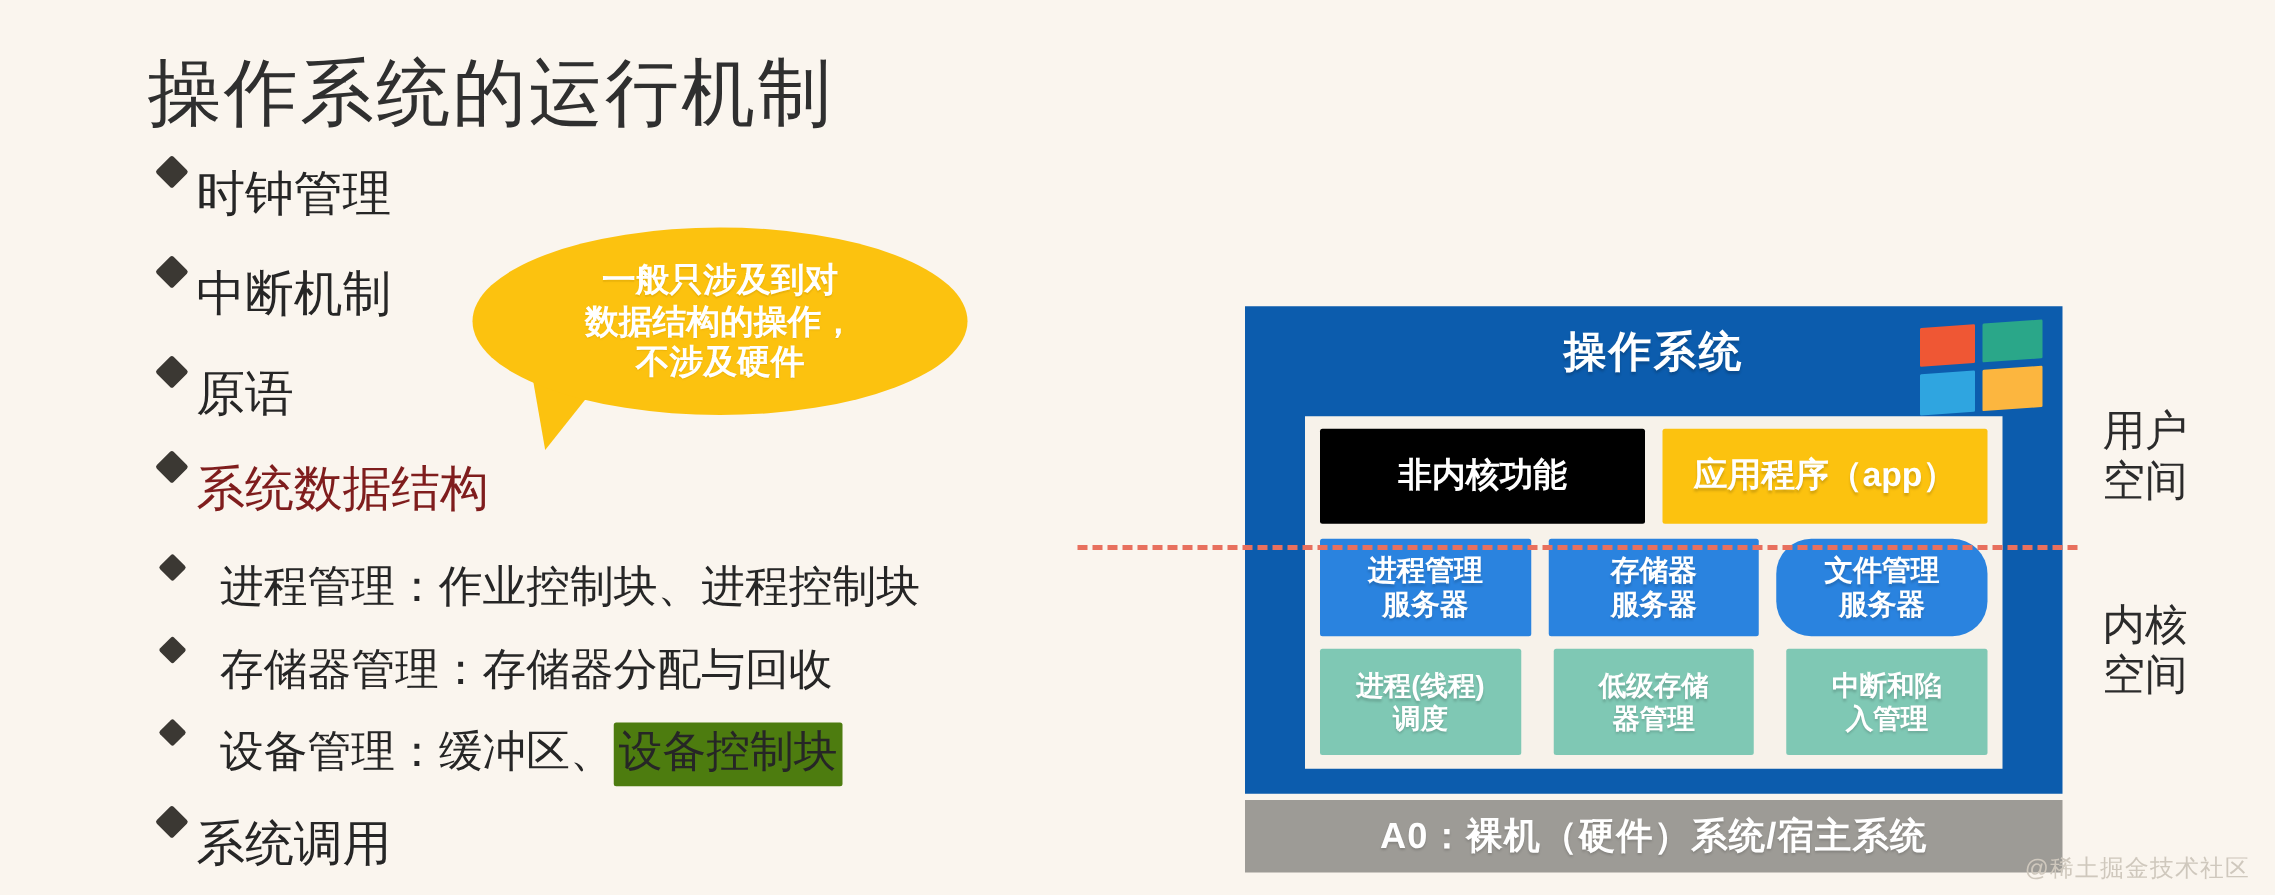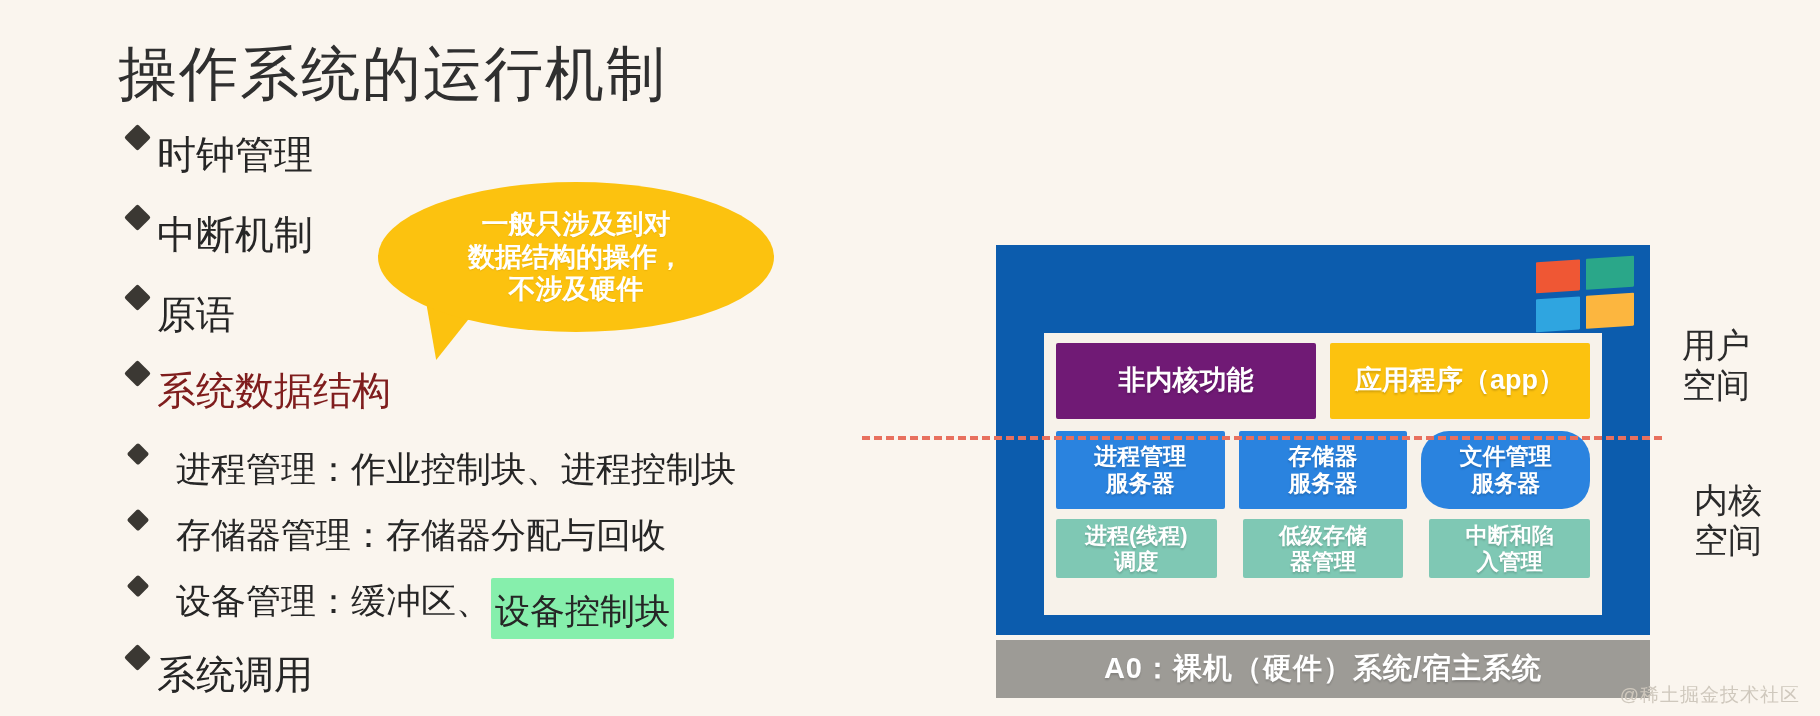--- a/index.html
+++ b/index.html
@@ -39,22 +39,22 @@
     margin-right:10px;
     border-radius:2px;
   }
   .dia.sm{width:16px;height:16px;margin-right:30px;}
 
   .b-lvl1{font-size:39px;}
   .b-lvl2{font-size:35px;}
   .red{color:#7f1d1d;}
 
   .hl{
-    background:#86efac;
-    padding:10px 4px 4px 4px;
+    background:#4d7c0f;
+    padding:0 4px 4px 4px;
     border-radius:2px;
   }
 
   
   .bubble{
     position:absolute;left:378px;top:182px;
     width:396px;height:150px;
     background:#fcc20f;
     border-radius:50%/50%;
     display:flex;align-items:center;justify-content:center;
@@ -108,33 +108,33 @@
   .inner{
     position:absolute;left:48px;top:88px;
     width:558px;height:282px;
     background:#f7f2ea;
     box-sizing:border-box;
     padding:10px 12px;
   }
   .row{display:flex;gap:14px;}
   .row.r1{height:76px;margin-bottom:12px;}
   .row.r2{height:78px;margin-bottom:10px;}
-  .row.r3{height:59px;gap:26px;}
+  .row.r3{height:85px;gap:26px;}
 
   .cell{
     flex:1;
     display:flex;align-items:center;justify-content:center;
     text-align:center;
     color:#ffffff;
     font-weight:700;
     line-height:1.18;
     text-shadow:0 2px 2px rgba(0,0,0,.16);
     border-radius:2px;
   }
-  .c-red{background:#701a75;font-size:27px;}
+  .c-red{background:#000000;font-size:27px;}
   .c-gold{background:#fcc20f;font-size:27px;}
   .c-blue{background:#2a83df;font-size:23px;}
   .c-green{background:#7fc8b4;font-size:22px;}
 
   .hw-bar{
     position:absolute;left:0;top:395px;
     width:654px;height:58px;
     background:#9d9b96;
     display:flex;align-items:center;justify-content:center;
     color:#ffffff;font-size:29px;font-weight:700;
@@ -220,20 +220,21 @@
         <div>数据结构的操作，</div>
         <div>不涉及硬件</div>
       </div>
     </div>
 
   </div>
 
   <div class="diagram">
 
     <div class="os-panel">
+      <div class="os-title">操作系统</div>
 
       <div class="winlogo">
         <span class="wq1"></span>
         <span class="wq2"></span>
         <span class="wq3"></span>
         <span class="wq4"></span>
       </div>
 
       <div class="inner">
 
@@ -263,18 +264,18 @@
       </div>
     </div>
 
     <div class="hw-bar">A0：裸机（硬件）系统/宿主系统</div>
   </div>
 
   <div class="divider"></div>
 
   <div class="side-label side-user" style="white-space: pre-line;">用户
 空间</div>
-  <div class="side-label side-kernel" style="white-space: pre-line; margin-left: 12px;">内核
+  <div class="side-label side-kernel" style="white-space: pre-line;">内核
 空间</div>
 
   <div class="watermark">@稀土掘金技术社区</div>
 
 </div>
 
 </body></html>

